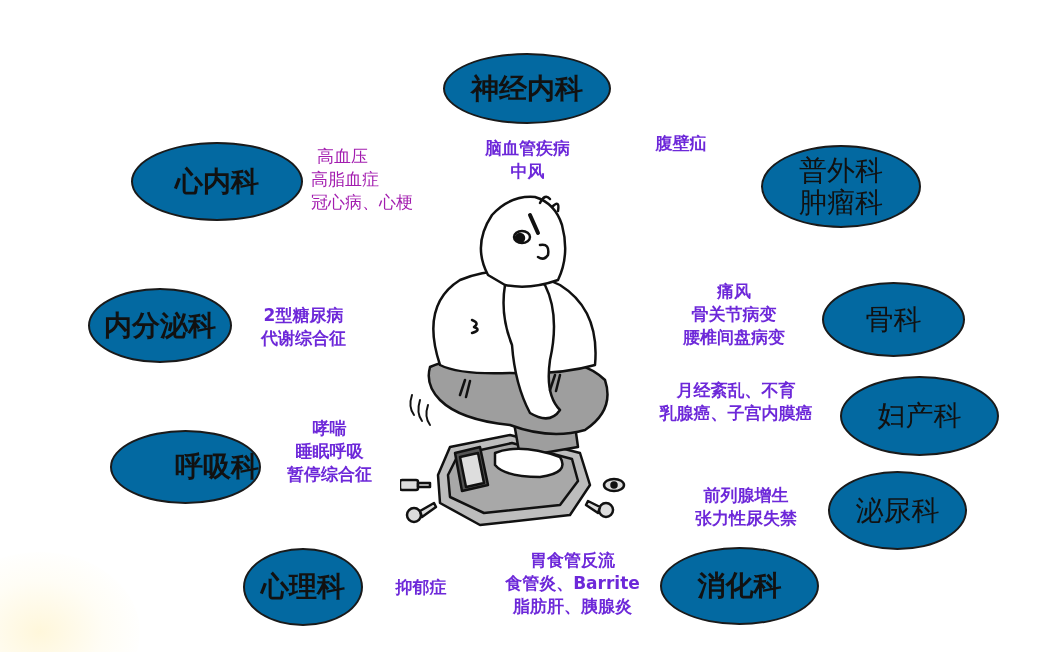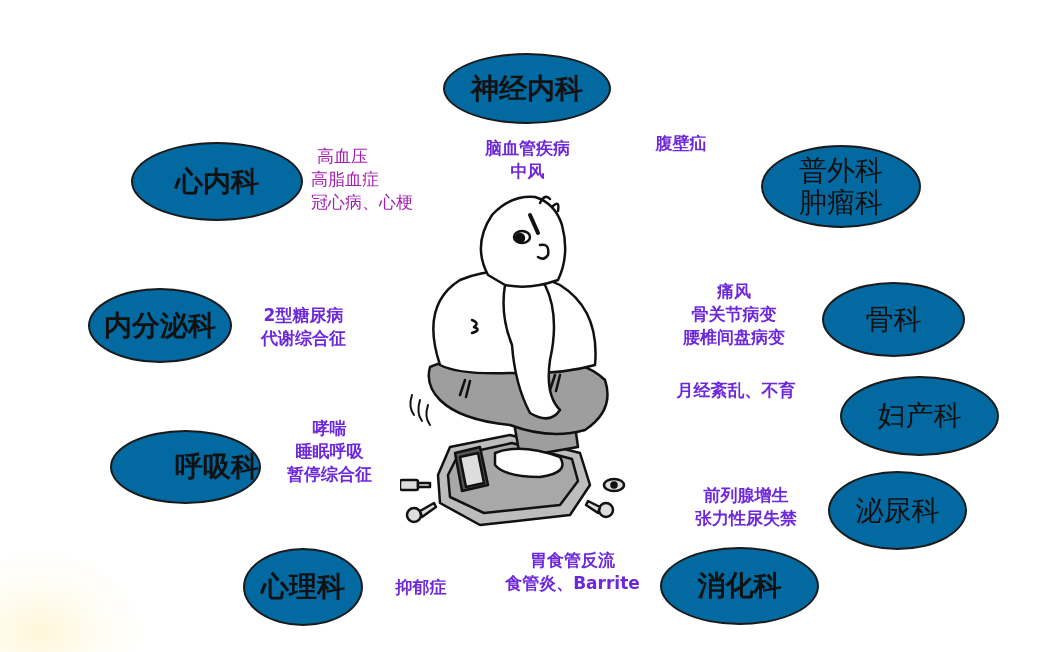--- a/index.html
+++ b/index.html
@@ -58,20 +58,21 @@
   <span>痛风</span>
   <span>骨关节病变</span>
   <span>腰椎间盘病变</span>
 </div>
 
 <div class="dept serif" style="left:840px;top:376px;width:159px;height:80px;">
   <span>妇产科</span>
 </div>
 <div class="dis" style="left:636px;top:379px;width:200px;">
   <span>月经紊乱、不育</span>
+  <span>乳腺癌、子宫内膜癌</span>
 </div>
 
 <div class="dept bold" style="left:110px;top:430px;width:151px;height:74px;align-items:flex-end;">
   <span>呼吸科</span>
 </div>
 <div class="dis" style="left:272px;top:417px;width:115px;">
   <span>哮喘</span>
   <span>睡眠呼吸</span>
   <span>暂停综合征</span>
 </div>
@@ -90,20 +91,21 @@
 <div class="dis" style="left:386px;top:576px;width:70px;">
   <span>抑郁症</span>
 </div>
 
 <div class="dept bold" style="left:660px;top:547px;width:159px;height:78px;">
   <span>消化科</span>
 </div>
 <div class="dis" style="left:490px;top:549px;width:165px;">
   <span>胃食管反流</span>
   <span>食管炎、Barrite</span>
+  <span>脂肪肝、胰腺炎</span>
 </div>
 
 <svg class="figure" viewBox="0 0 240 345" xmlns="http://www.w3.org/2000/svg">
   <g stroke="#111" stroke-width="2.5" fill="#fff" stroke-linejoin="round" stroke-linecap="round">
 
     <path d="M50 262 L110 250 L180 268 L190 300 L170 330 L80 340 L40 318 L38 290 Z" fill="#bdbdbd"></path>
     <path d="M58 270 L112 258 L172 274 L178 296 L160 320 L84 328 L50 312 L48 290 Z" fill="#a8a8a8"></path>
 
     <path d="M55 268 L80 262 L88 300 L62 306 Z" fill="#555"></path>
     <path d="M60 272 L78 268 L84 298 L66 302 Z" fill="#ddd"></path>

